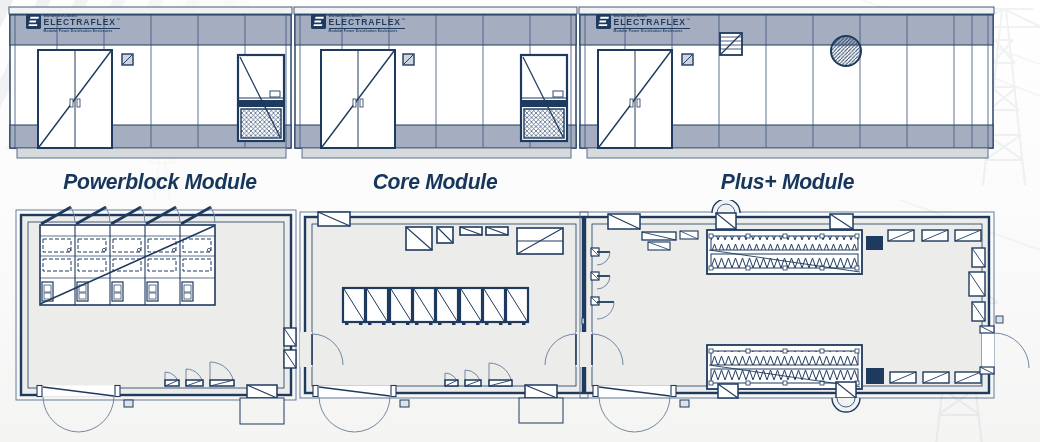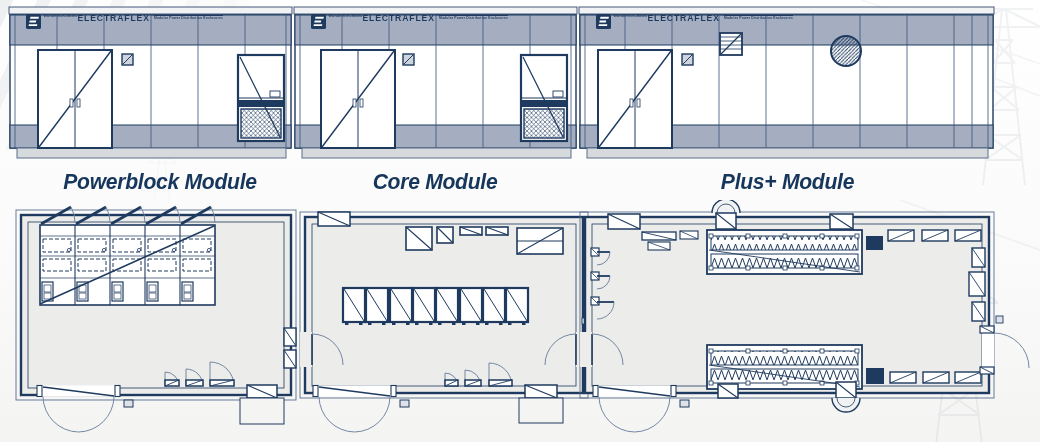--- a/index.html
+++ b/index.html
@@ -22,21 +22,21 @@
   .title{
     position:absolute;top:169px;z-index:3;
     font-style:italic;font-weight:800;font-size:22px;line-height:26px;
     color:#16365c;text-align:center;letter-spacing:-.3px;
     transform:scaleX(.96);
   }
   .logo{
     position:absolute;left:18px;top:9px;display:flex;gap:2.5px;align-items:flex-start;z-index:4;
   }
   .logo .mark{width:15px;height:15px;flex:0 0 auto;}
-  .logo .lt{display:flex;flex-direction:row;color:#1e3a5f;}
+  .logo .lt{display:flex;flex-direction:column;color:#1e3a5f;}
   .logo .maker{font-size:3.6px;line-height:4px;font-weight:700;letter-spacing:.2px;}
   .logo .brandrow{display:flex;align-items:flex-start;}
   .logo .brand{font-size:8.6px;line-height:9px;font-weight:800;letter-spacing:.9px;}
   .logo .tm{font-size:3.6px;line-height:4px;margin-left:.5px;}
   .logo .tagline{font-size:3.3px;line-height:4px;font-weight:700;letter-spacing:.2px;border-top:.4px solid #1e3a5f;margin-top:.5px;padding-top:.4px;}
 </style>
 </head>
 <body>
 
 <div class="stage">

